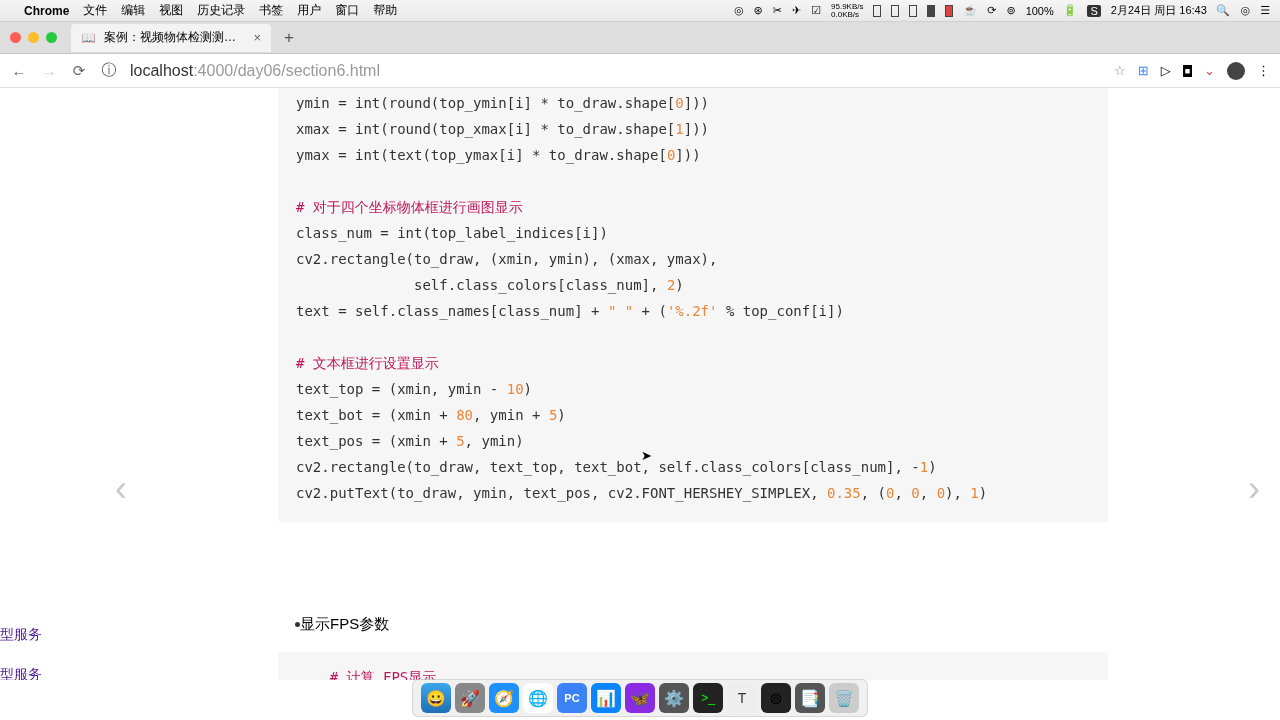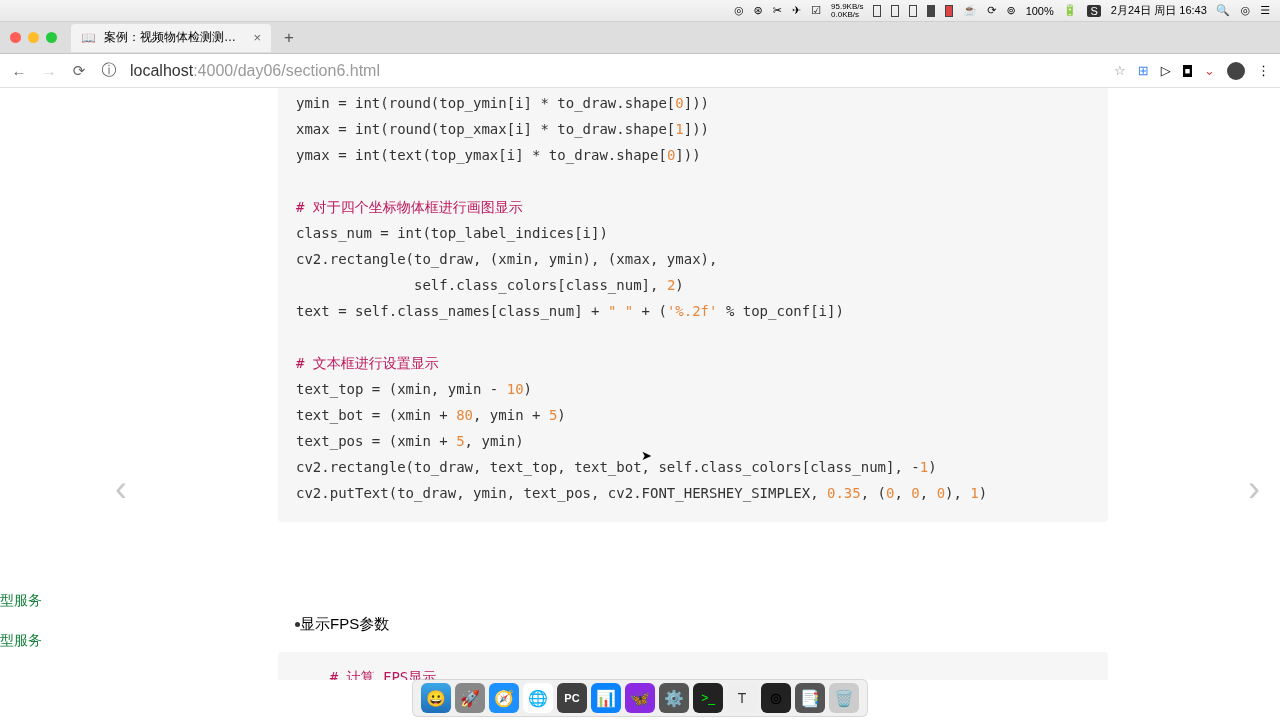--- a/index.html
+++ b/index.html
@@ -26,34 +26,46 @@
 .ext span { font-size:13px; }
 .avatar { width:18px; height:18px; border-radius:50%; background:#444; }
 .content { position:absolute; top:88px; left:0; right:0; bottom:40px; overflow:hidden; }
 .codeblock { background:#f6f6f6; border-radius:4px; padding:12px 18px 16px; font-family:"SF Mono",Menlo,Consolas,monospace; font-size:14px; line-height:26px; color:#333; white-space:pre; position:absolute; left:278px; top:-10px; width:830px; }
 .cmt { color:#be185d; }
 .str { color:#e98638; }
 .num { color:#e98638; }
 .bullet-line { position:absolute; left:295px; top:527px; font-size:15px; display:flex; align-items:center; }
 .bullet { width:5px; height:5px; background:#333; border-radius:50%; }
 .codeblock2 { background:#f6f6f6; border-radius:4px; padding:12px 18px; font-family:"SF Mono",Menlo,Consolas,monospace; font-size:14px; line-height:26px; color:#333; white-space:pre; position:absolute; left:278px; top:564px; width:830px; }
-.sidebar-text { position:absolute; left:0; top:492px; font-size:14px; color:#15803d; line-height:40px; }
+.sidebar-text { position:absolute; left:0; top:526px; font-size:14px; color:#4c1d95; line-height:40px; }
 .navarrow { position:absolute; top:380px; font-size:36px; color:#c8c8c8; font-weight:200; }
 .navleft { left:115px; }
 .navright { right:20px; }
 .cursor { position:absolute; top:360px; left:641px; font-size:13px; }
 .dock { position:absolute; bottom:3px; left:50%; transform:translateX(-50%); display:flex; gap:4px; padding:3px 8px; background:rgba(230,230,230,.6); border-radius:6px; border:1px solid rgba(0,0,0,.1); }
 .dockicon { width:30px; height:30px; border-radius:6px; display:flex; align-items:center; justify-content:center; font-size:16px; }
 .traybox { width:8px; height:12px; display:inline-block; border:1px solid #444; }
 .star { color:#888; }
 </style>
 </head>
 <body>
 
 <div class="menubar">
+  <div class="left">
+    <span class="apple"></span>
+    <span style="font-weight:600">Chrome</span>
+    <span>文件</span>
+    <span>编辑</span>
+    <span>视图</span>
+    <span>历史记录</span>
+    <span>书签</span>
+    <span>用户</span>
+    <span>窗口</span>
+    <span>帮助</span>
+  </div>
   <div class="right">
     <span>◎</span>
     <span>⊛</span>
     <span>✂</span>
     <span>✈</span>
     <span>☑</span>
     <span style="font-size:8px; line-height:8px; white-space:pre">95.9KB/s
 0.0KB/s</span>
     <span class="traybox"></span>
     <span class="traybox"></span>
@@ -143,21 +155,21 @@
     </div>
 
   <span class="cursor">➤</span>
 </div>
 
 <div class="dock">
   <div class="dockicon" style="background:linear-gradient(#3ba7e8,#1e6fb8)">😀</div>
   <div class="dockicon" style="background:#888">🚀</div>
   <div class="dockicon" style="background:#1e90ff">🧭</div>
   <div class="dockicon" style="background:#fff">🌐</div>
-  <div class="dockicon" style="background:#404040;color:#fff;font-size:11px;font-weight:bold">PC</div>
+  <div class="dockicon" style="background:#3b82f6;color:#fff;font-size:11px;font-weight:bold">PC</div>
   <div class="dockicon" style="background:#0a84ff">📊</div>
   <div class="dockicon" style="background:#8a2be2">🦋</div>
   <div class="dockicon" style="background:#555">⚙️</div>
   <div class="dockicon" style="background:#222;color:#0f0;font-size:12px">&gt;_</div>
   <div class="dockicon" style="background:#eee;color:#333;font-size:14px">T</div>
   <div class="dockicon" style="background:#222">⊚</div>
   <div class="dockicon" style="background:#555">📑</div>
   <div class="dockicon" style="background:#ccc">🗑️</div>
 </div>
 

